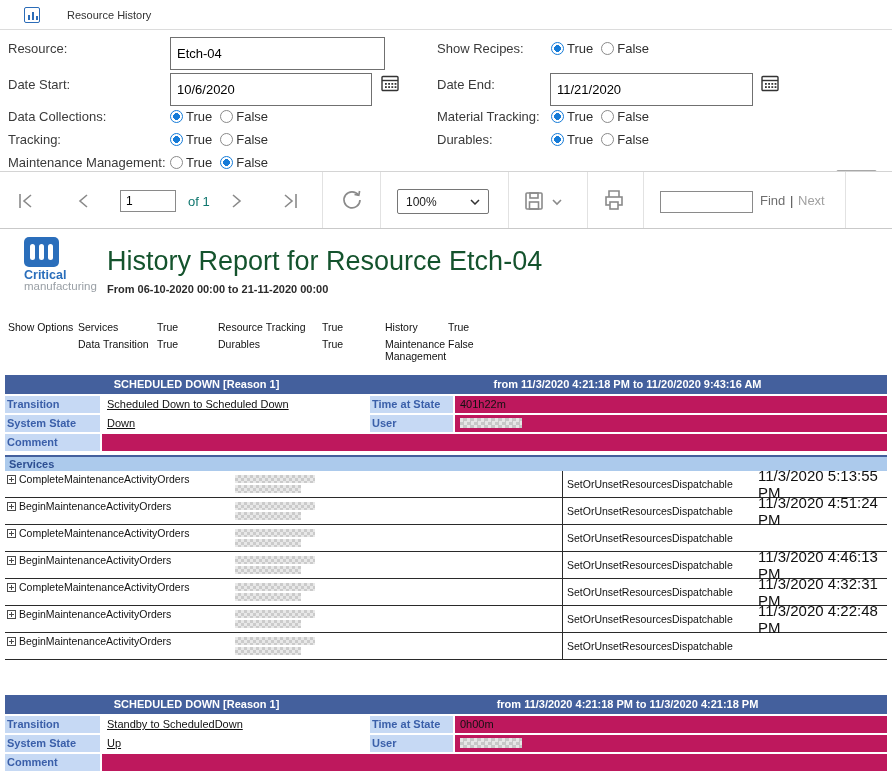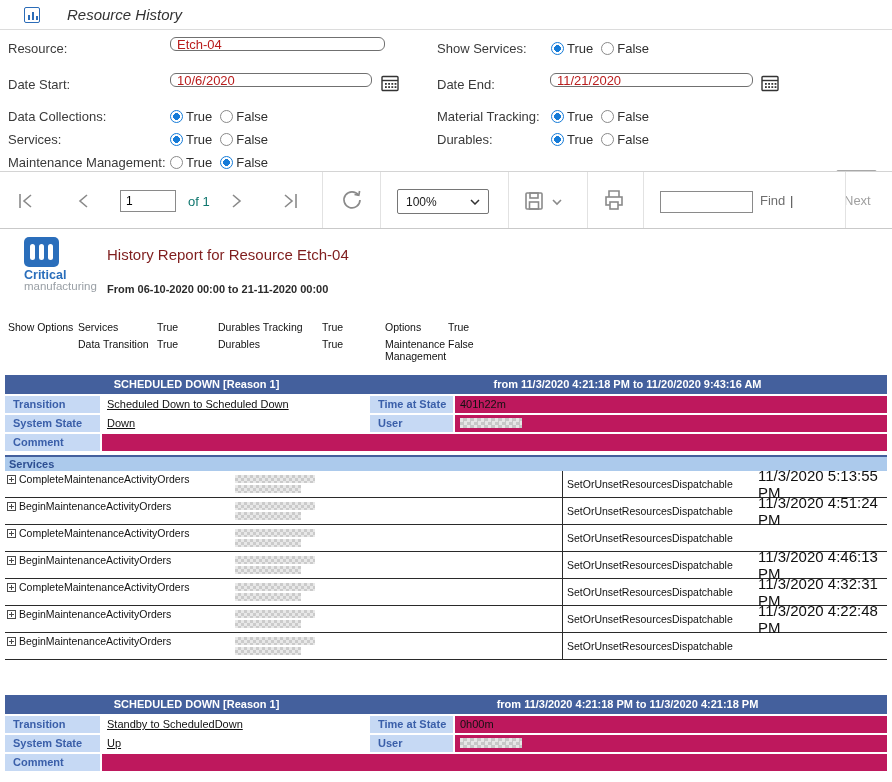--- a/index.html
+++ b/index.html
@@ -6,25 +6,25 @@
   html,body { width:892px; height:782px; background:#fff; font-family:"Liberation Sans",sans-serif; }
   #page { position:relative; width:892px; height:782px; overflow:hidden; background:#fff; }
 
   
   #app-header { position:absolute; left:0; top:0; width:892px; height:30px; background:#fff; border-bottom:1px solid #dcdcdc; }
   #app-icon { position:absolute; left:24px; top:7px; width:16px; height:16px; border:1.5px solid #2b6cb8; border-radius:2px; }
   #app-icon i { position:absolute; bottom:2px; width:2.5px; background:#2b6cb8; }
   #app-icon .b1 { left:2.5px; height:5px; }
   #app-icon .b2 { left:6.5px; height:8px; }
   #app-icon .b3 { left:10.5px; height:4px; }
-  #app-title { position:absolute; left:67px; top:0; line-height:30px; font-size:15px; color:#333;font-style:italic; }
+  #app-title { position:absolute; left:67px; top:0; line-height:30px; font-size:11px; color:#333; }
 
   
   .flabel { position:absolute; font-size:13px; color:#3a3a3a; white-space:nowrap; }
-  .tinput { position:absolute; height:14px; border:1px solid #707070; border-radius:6px; font-size:13px; color:#b91c1c; padding:0 6px; font-family:"Liberation Sans",sans-serif; background:#fff; }
+  .tinput { position:absolute; height:33px; border:1px solid #707070; border-radius:0; font-size:13px; color:#000000; padding:0 6px; font-family:"Liberation Sans",sans-serif; background:#fff; }
   .calbtn { position:absolute; width:22px; height:22px; background:#fff; border:none; cursor:pointer; padding:0; }
   .rgroup { position:absolute; display:flex; align-items:center; height:16px; }
   .radio { width:13px; height:13px; border-radius:50%; border:1px solid #8a8a8a; background:#fff; display:inline-block; cursor:pointer; }
   .radio.checked { border:1px solid #157bd8; background:radial-gradient(circle,#157bd8 0 3.5px,#fff 3.6px); }
   .rlabel { font-size:13px; color:#2f2f2f; margin:0 8px 0 3px; }
 
   
   #collapse-handle { position:absolute; left:836px; top:170px; width:41px; height:10px; background:linear-gradient(#e9e9e9,#cfcfcf); border:1px solid #a8a8a8; border-radius:2px; cursor:pointer; }
   #collapse-handle i { position:absolute; left:15px; top:2px; width:0; height:0; border-left:5px solid transparent; border-right:5px solid transparent; border-bottom:5px solid #7a7a7a; }
 
@@ -34,42 +34,42 @@
   .tbbtn { position:absolute; background:none; border:none; padding:0; cursor:pointer; line-height:0; }
   .tbbtn svg { stroke:#8a8a8a; fill:none; stroke-width:1.6; }
   #page-input { position:absolute; left:120px; top:18px; width:56px; height:22px; border:1px solid #8a8a8a; font-size:12px; padding:0 5px; font-family:"Liberation Sans",sans-serif; }
   #of-label { position:absolute; left:188px; top:22px; font-size:13px; color:#0f766e; }
   #zoom-select { position:absolute; left:397px; top:17px; width:92px; height:25px; border:1px solid #767676; border-radius:2px; background:#fff; cursor:pointer; display:flex; align-items:center; justify-content:space-between; padding:0 8px; }
   #zoom-select span { font-size:12px; color:#1a1a1a; }
   #find-input { position:absolute; left:660px; top:19px; width:93px; height:22px; border:1px solid #8a8a8a; font-size:12px; padding:0 5px; font-family:"Liberation Sans",sans-serif; }
   .findlink { position:absolute; top:21px; font-size:13px; cursor:pointer; }
   #find-label { left:760px; color:#6e6e6e; }
   #find-sep { left:790px; color:#4a4a4a; cursor:default; }
-  #next-label { left:798px; color:#a0a0a0;margin-left:46px; }
+  #next-label { left:798px; color:#a0a0a0; }
 
   
   #logo-box { position:absolute; left:24px; top:237px; width:35px; height:30px; background:#2a6ebb; border-radius:5px; }
   #logo-box i { position:absolute; top:7px; width:5px; height:16px; background:#fff; border-radius:2.5px; }
   #logo-box .b1 { left:6px; }
   #logo-box .b2 { left:15px; }
   #logo-box .b3 { left:24px; }
   #logo-line1 { position:absolute; left:24px; top:268px; font-size:12.5px; font-weight:bold; color:#2a6ebb; }
   #logo-line2 { position:absolute; left:24px; top:280px; font-size:11.5px; color:#9aa0a6; }
-  #report-title { position:absolute; left:107px; top:246px; font-size:15px; color:#7f1d1d; }
+  #report-title { position:absolute; left:107px; top:246px; font-size:27px; color:#14532d; }
   #report-subtitle { position:absolute; left:107px; top:283px; font-size:11px; font-weight:600; color:#2b2b2b; }
 
   .so-cell { position:absolute; font-size:10.5px; color:#111; line-height:12px; }
 
   
   .state-table { position:absolute; left:5px; width:882px; }
   .st-header { display:flex; height:19px; line-height:19px; background:#44609d; color:#fff; font-size:11px; font-weight:bold; }
   .st-header .sh-left { width:363px; text-align:center;padding-left:20px; }
   .st-header .sh-right { flex:1; text-align:center; }
   .st-row { display:flex; gap:2px; height:17px; line-height:17px; margin-top:2px; font-size:11px; }
-  .st-lab { background:#c6d9f4; color:#3a5fa9; font-weight:bold; padding-left:8px; }
+  .st-lab { background:#c6d9f4; color:#3a5fa9; font-weight:bold; padding-left:2px; }
   .lab1 { width:95px; } .lab2 { width:83px; }
   .val1 { width:266px; color:#111; padding-left:5px; background:#fff;text-decoration:underline; }
   .val2 { flex:1; color:#111; padding-left:5px; background:#be185d; }
 
   .redacted { display:inline-block; width:62px; height:10px; margin-top:3px; vertical-align:top;
               background:repeating-conic-gradient(#c7c7c7 0% 25%, #e6e6e6 0% 50%) 0 0/7px 7px; }
 
   
   #services-band { position:absolute; left:5px; top:455px; width:882px; height:16px; background:#accaec; border-top:2px solid #44609d; color:#2d4f92; font-weight:bold; font-size:11px; line-height:14px; padding-left:4px; }
   #services-table { position:absolute; left:5px; top:471px; width:882px; }
@@ -94,21 +94,21 @@
     <span id="app-icon">
         <i class="b1"></i>
         <i class="b2"></i>
         <i class="b3"></i>
       </span>
     <span id="app-title">Resource History</span>
   </div>
 
   <span class="flabel" style="left:8px;top:41px">Resource:</span>
   <input class="tinput" style="left: 170px; top: 37px; width: 215px;" value="Etch-04">
-  <span class="flabel" style="left:437px;top:41px">Show Services:</span>
+  <span class="flabel" style="left:437px;top:41px">Show Recipes:</span>
   <span class="rgroup" style="left:551px;top:40px">
     <span class="radio checked"></span>
     <span class="rlabel">True</span>
     <span class="radio"></span>
     <span class="rlabel">False</span>
   </span>
 
   <span class="flabel" style="left:8px;top:77px">Date Start:</span>
   <input class="tinput" style="left: 170px; top: 73px; width: 202px;" value="10/6/2020">
   <button class="calbtn" style="left:379px;top:73px">
@@ -154,21 +154,21 @@
     <span class="rlabel">False</span>
   </span>
   <span class="flabel" style="left:437px;top:109px">Material Tracking:</span>
   <span class="rgroup" style="left:551px;top:108px">
     <span class="radio checked"></span>
     <span class="rlabel">True</span>
     <span class="radio"></span>
     <span class="rlabel">False</span>
   </span>
 
-  <span class="flabel" style="left:8px;top:132px">Services:</span>
+  <span class="flabel" style="left:8px;top:132px">Tracking:</span>
   <span class="rgroup" style="left:170px;top:131px">
     <span class="radio checked"></span>
     <span class="rlabel">True</span>
     <span class="radio"></span>
     <span class="rlabel">False</span>
   </span>
   <span class="flabel" style="left:437px;top:132px">Durables:</span>
   <span class="rgroup" style="left:551px;top:131px">
     <span class="radio checked"></span>
     <span class="rlabel">True</span>
@@ -262,23 +262,23 @@
       <i class="b3"></i>
     </div>
   <span id="logo-line1">Critical</span>
   <span id="logo-line2">manufacturing</span>
   <div id="report-title">History Report for Resource Etch-04</div>
   <div id="report-subtitle">From 06-10-2020 00:00 to 21-11-2020 00:00</div>
 
   <span class="so-cell" style="left:8px;top:321px">Show Options</span>
   <span class="so-cell" style="left:78px;top:321px">Services</span>
   <span class="so-cell" style="left:157px;top:321px">True</span>
-  <span class="so-cell" style="left:218px;top:321px">Durables Tracking</span>
+  <span class="so-cell" style="left:218px;top:321px">Resource Tracking</span>
   <span class="so-cell" style="left:322px;top:321px">True</span>
-  <span class="so-cell" style="left:385px;top:321px">Options</span>
+  <span class="so-cell" style="left:385px;top:321px">History</span>
   <span class="so-cell" style="left:448px;top:321px">True</span>
   <span class="so-cell" style="left:78px;top:338px">Data Transition</span>
   <span class="so-cell" style="left:157px;top:338px">True</span>
   <span class="so-cell" style="left:218px;top:338px">Durables</span>
   <span class="so-cell" style="left:322px;top:338px">True</span>
   <span class="so-cell" style="left:385px;top:338px;width:72px">Maintenance Management</span>
   <span class="so-cell" style="left:448px;top:338px">False</span>
 
   <div class="state-table" style="top:375px">
     <div class="st-header">

